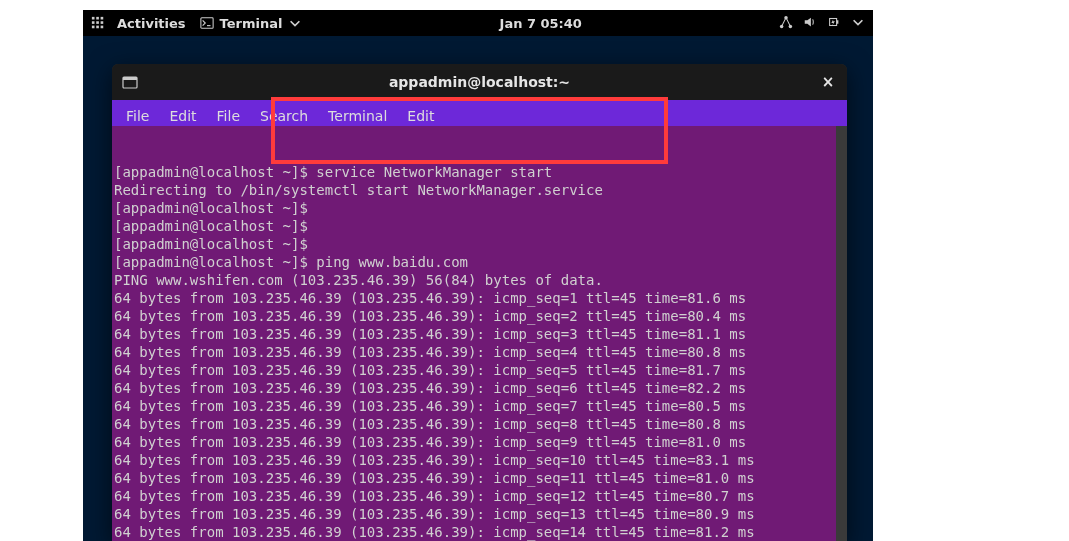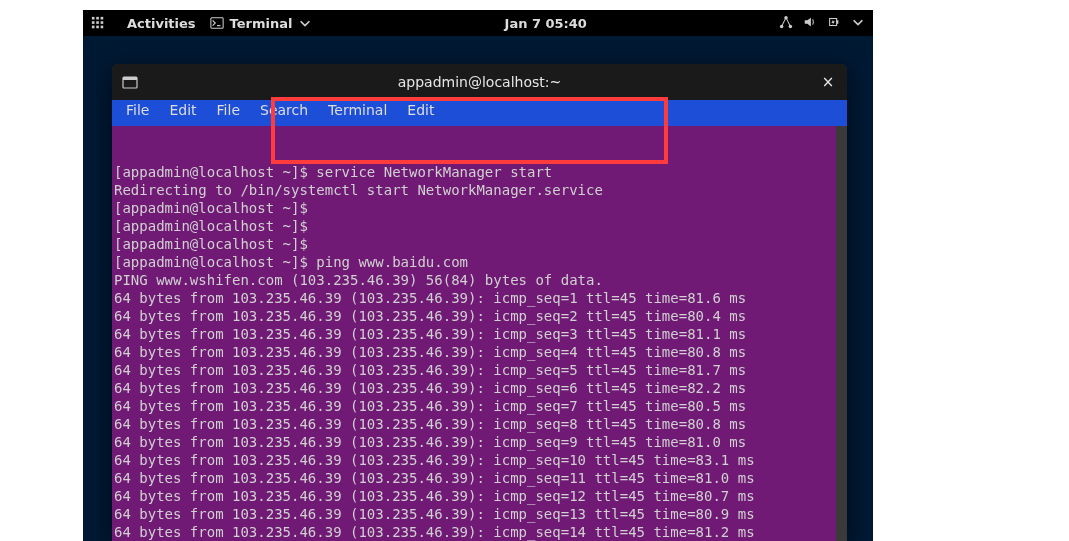--- a/index.html
+++ b/index.html
@@ -28,21 +28,21 @@
       justify-content: space-between;
       padding: 0 8px;
       font-size: 13px;
       font-weight: bold;
     }
     .topbar-left, .topbar-right, .topbar-center {
       display: flex;
       align-items: center;
       gap: 14px;
     }
-    .activities-btn { display: flex; align-items: center; gap: 22px; cursor: pointer; }
+    .activities-btn { display: flex; align-items: center; gap: 12px; cursor: pointer; }
     .terminal-top-btn { display: flex; align-items: center; gap: 6px; cursor: pointer; }
     .gnome-icon {
       width: 14px; height: 14px;
       display: inline-flex; align-items: center; justify-content: center;
     }
     .gnome-icon svg { width: 14px; height: 14px; fill: #ccc; }
     .tray { display: flex; align-items: center; gap: 10px; }
     .tray svg { width: 14px; height: 14px; fill: #ccc; }
 
     .window {
@@ -57,21 +57,21 @@
     .titlebar {
       height: 36px;
       background: #1a1a1a;
       color: #e6e6e6;
       display: flex;
       align-items: center;
       justify-content: center;
       position: relative;
       border-radius: 6px 6px 0 0;
       font-size: 14px;
-      font-weight: normal;
+      font-weight: bold;
     }
     .titlebar-left {
       position: absolute;
       left: 10px;
       display: flex;
       align-items: center;
     }
     .titlebar-left svg { width: 16px; height: 16px; fill: #ccc; }
     .titlebar-close {
       position: absolute;
@@ -80,23 +80,23 @@
       height: 18px;
       color: #e6e6e6;
       font-size: 15px;
       display: flex;
       align-items: center;
       justify-content: center;
       cursor: pointer;
     }
     .menubar {
       height: 26px;
-      background: #1d4ed8;
-      display: flex;
-      align-items: flex-start;
+      background: #6d28d9;
+      display: flex;
+      align-items: flex-end;
       padding: 0 6px;
       gap: 4px;
       font-size: 14px;
       color: #ddd;
     }
     .menubar span {
       padding: 2px 8px;
       cursor: pointer;
     }
     .terminal-body {

